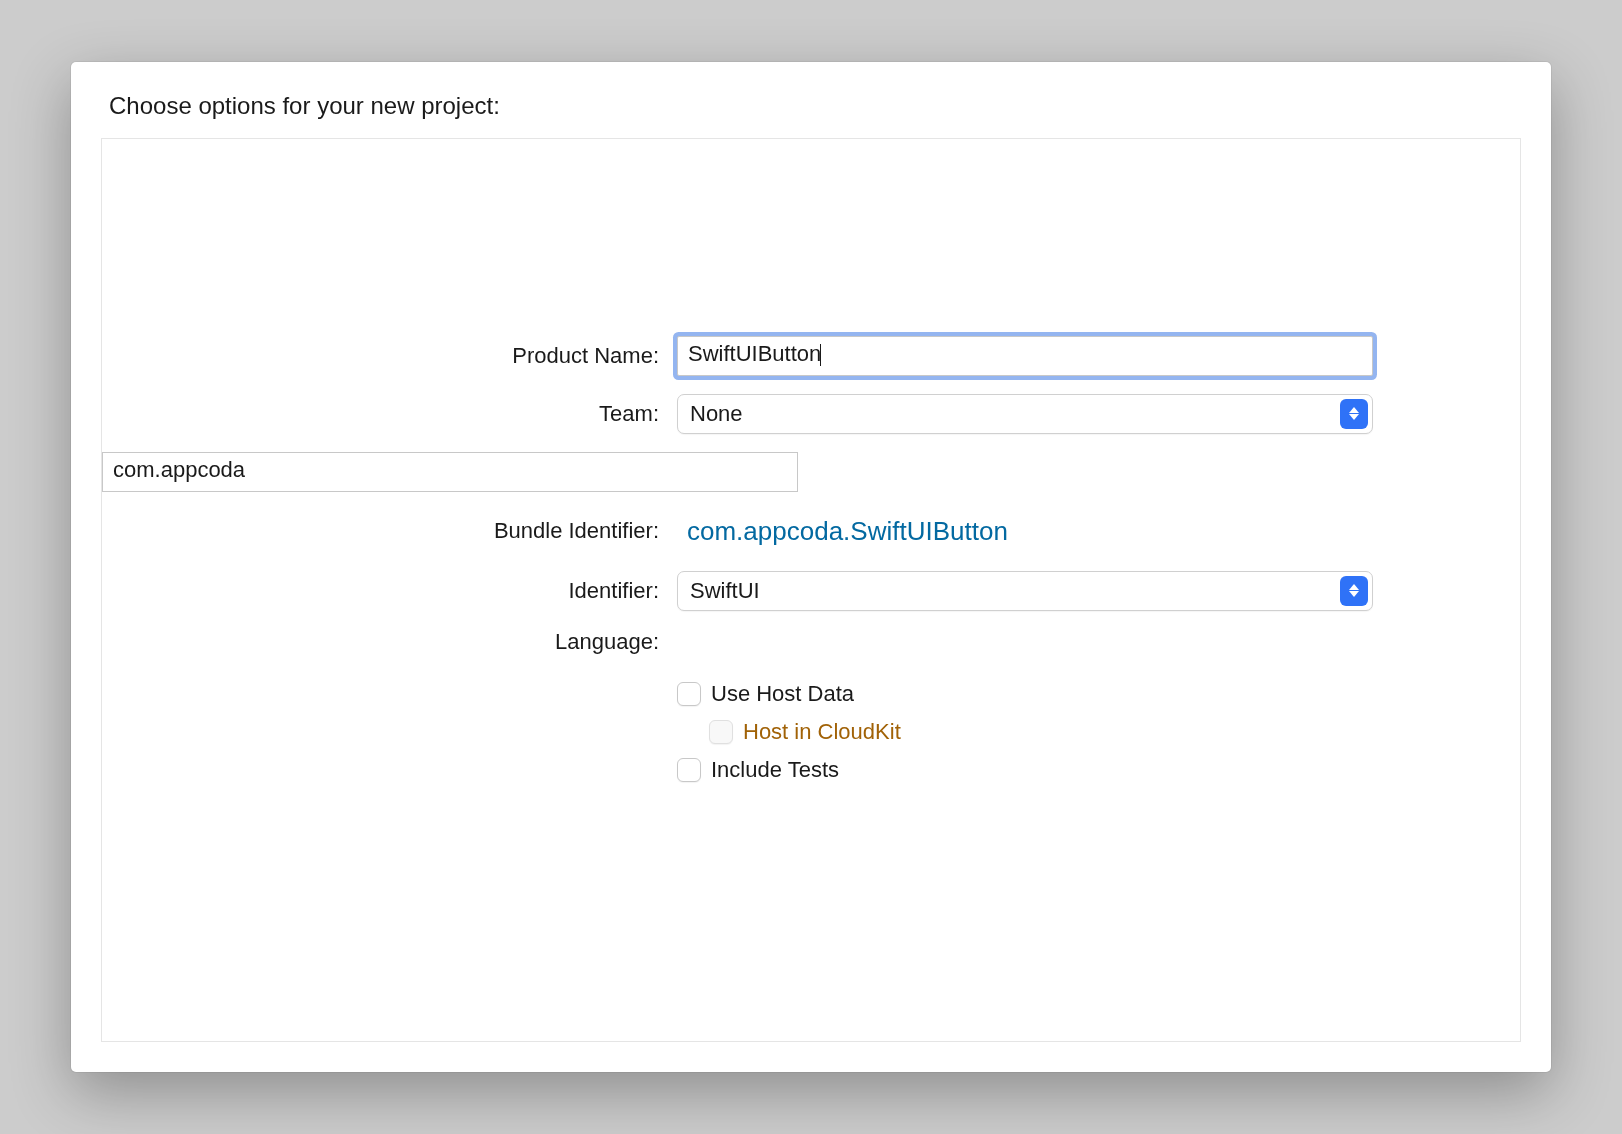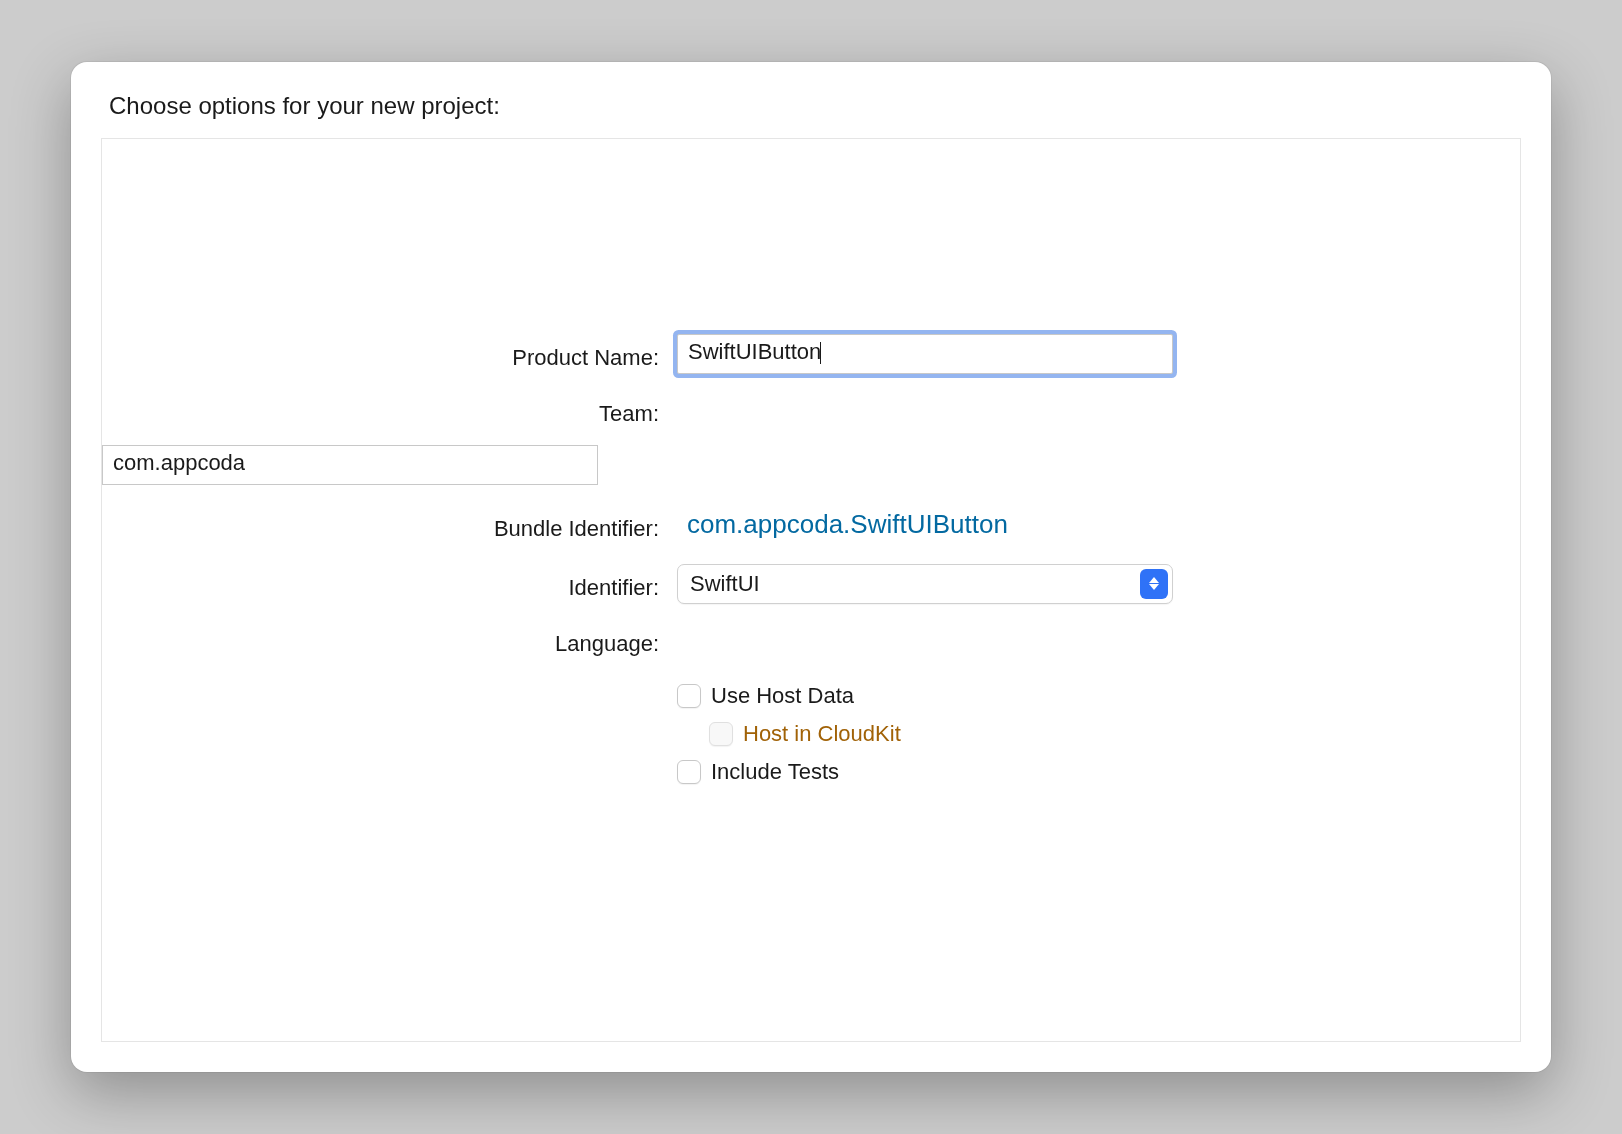--- a/index.html
+++ b/index.html
@@ -13,21 +13,21 @@
       width: 1622px;
       height: 1134px;
       display: flex;
       align-items: center;
       justify-content: center;
     }
     .window {
       width: 1480px;
       height: 1010px;
       background: #ffffff;
-      border-radius: 16px;
+      border-radius: 5px;
       box-shadow: 0 20px 60px rgba(0,0,0,0.3), 0 0 0 1px rgba(0,0,0,0.05);
       padding: 30px;
       display: flex;
       flex-direction: column;
     }
     .title {
       font-size: 24px;
       color: #1a1a1a;
       font-weight: 400;
       margin-bottom: 18px;
@@ -50,24 +50,23 @@
     .form-row {
       display: flex;
       align-items: center;
     }
     .label {
       width: 575px;
       text-align: right;
       font-size: 22px;
       color: #1a1a1a;
       padding-right: 18px;
-      margin-top: 9px;
     }
     .field {
-      width: 496px;
+      width: 696px;
     }
     .text-input {
       width: 100%;
       height: 40px;
       font-size: 22px;
       padding: 4px 10px;
       border: 1px solid #c8c8c8;
       border-radius: 0;
       background: #ffffff;
       color: #1a1a1a;
@@ -205,20 +204,26 @@
 
       <div class="form-row">
         <div class="label">Product Name:</div>
         <div class="field">
           <div class="text-input focused"><span>SwiftUIButton</span><span class="cursor-caret"></span></div>
         </div>
       </div>
 
       <div class="form-row">
         <div class="label">Team:</div>
+        <div class="field">
+          <div class="select-wrap">
+            <span>None</span>
+            <div class="select-arrows"></div>
+          </div>
+        </div>
       </div>
 
       <div class="form-row">
         <div class="field">
           <div class="text-input"><span>com.appcoda</span></div>
         </div>
       </div>
 
       <div class="form-row">
         <div class="label">Bundle Identifier:</div>

